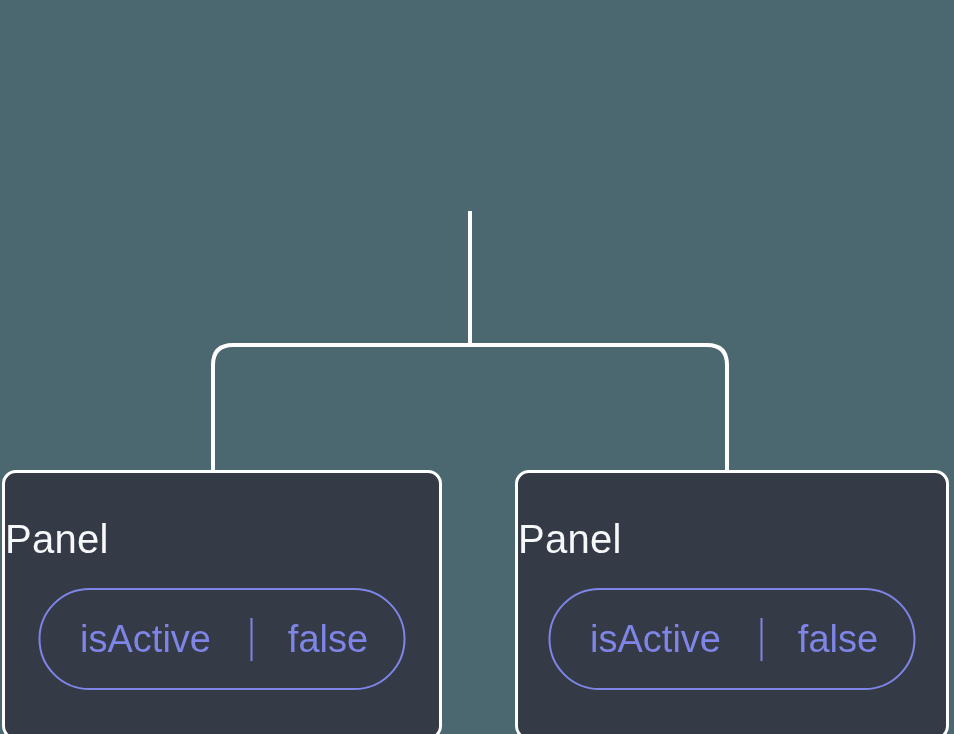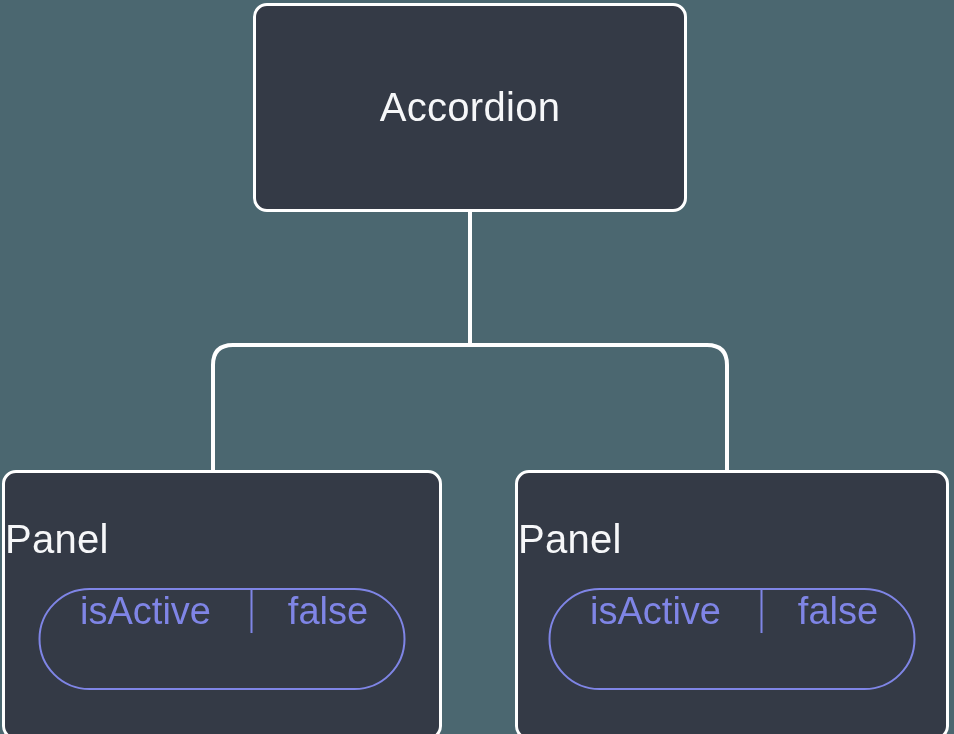--- a/index.html
+++ b/index.html
@@ -69,21 +69,21 @@
   .prop-pill {
     position: absolute;
     top: 115px;
     left: 50%;
     transform: translateX(-50%);
     width: 367px;
     height: 102px;
     border: 2px solid var(--accent);
     border-radius: 51px;
     display: flex;
-    align-items: flex-start;
+    align-items: center;
     color: var(--accent);
     font-size: 38px;
   }
   .prop-cell {
     display: flex;
     align-items: center;
     justify-content: center;
     white-space: nowrap;
   }
   .prop-name-cell {
@@ -97,23 +97,20 @@
 </head>
 <body>
 
 <div class="stage">
 
   <svg class="connectors" width="954" height="734" viewBox="0 0 954 734" aria-hidden="true">
     <path d="M470 211 L470 346" stroke="#ffffff" stroke-width="4" fill="none"></path>
     <path d="M213 470 L213 365 Q213 345 233 345 L707 345 Q727 345 727 365 L727 470" stroke="#ffffff" stroke-width="4" fill="none"></path>
   </svg>
 
-  <div class="node root-node">
-    <div class="node-title">Accordion</div>
-  </div>
 
   <div class="node panel-node panel-left">
     <div class="panel-title">Panel</div>
     <div class="prop-pill">
       <div class="prop-cell prop-name-cell">isActive</div>
       <div class="prop-cell prop-value-cell">false</div>
     </div>
   </div>
 
   <div class="node panel-node panel-right">

